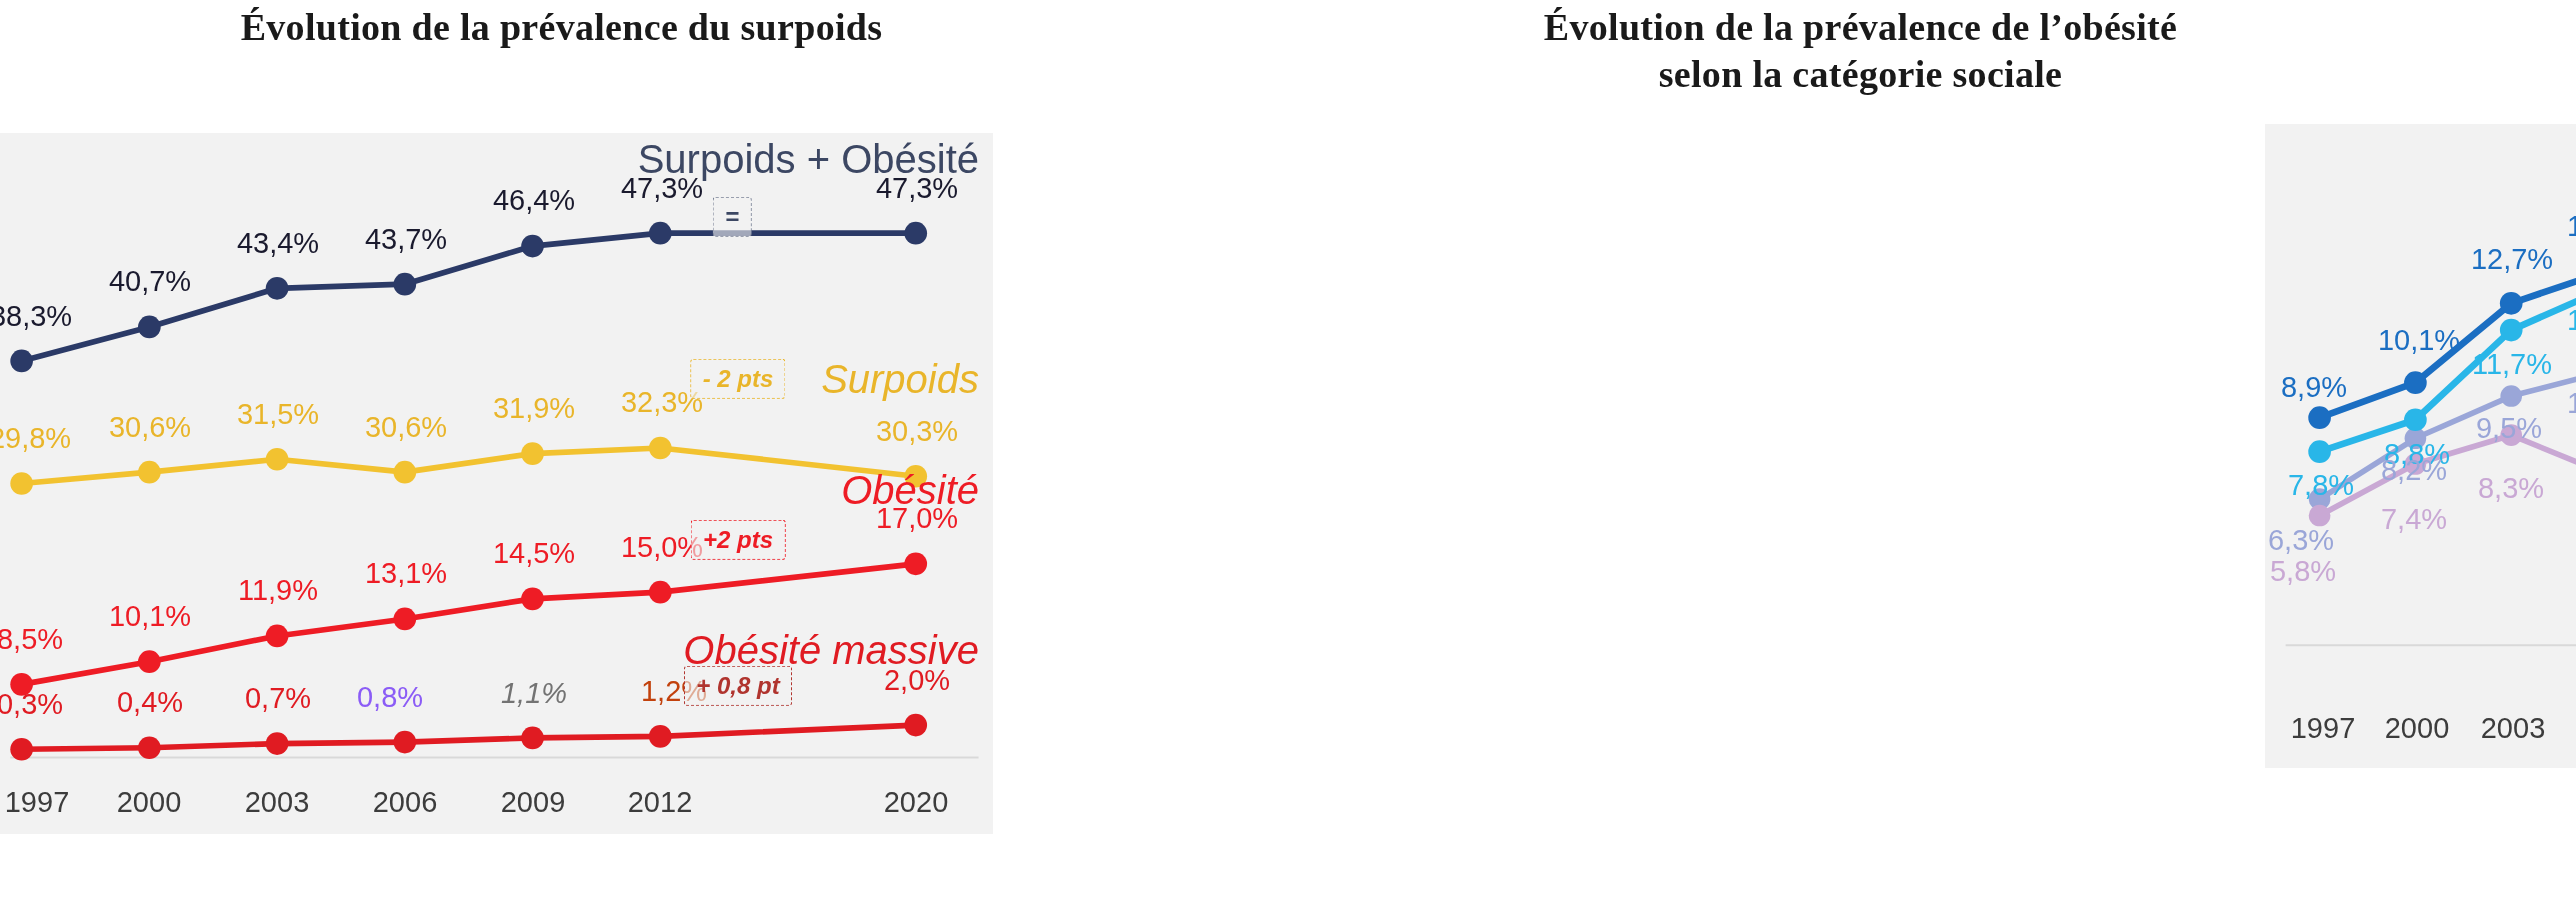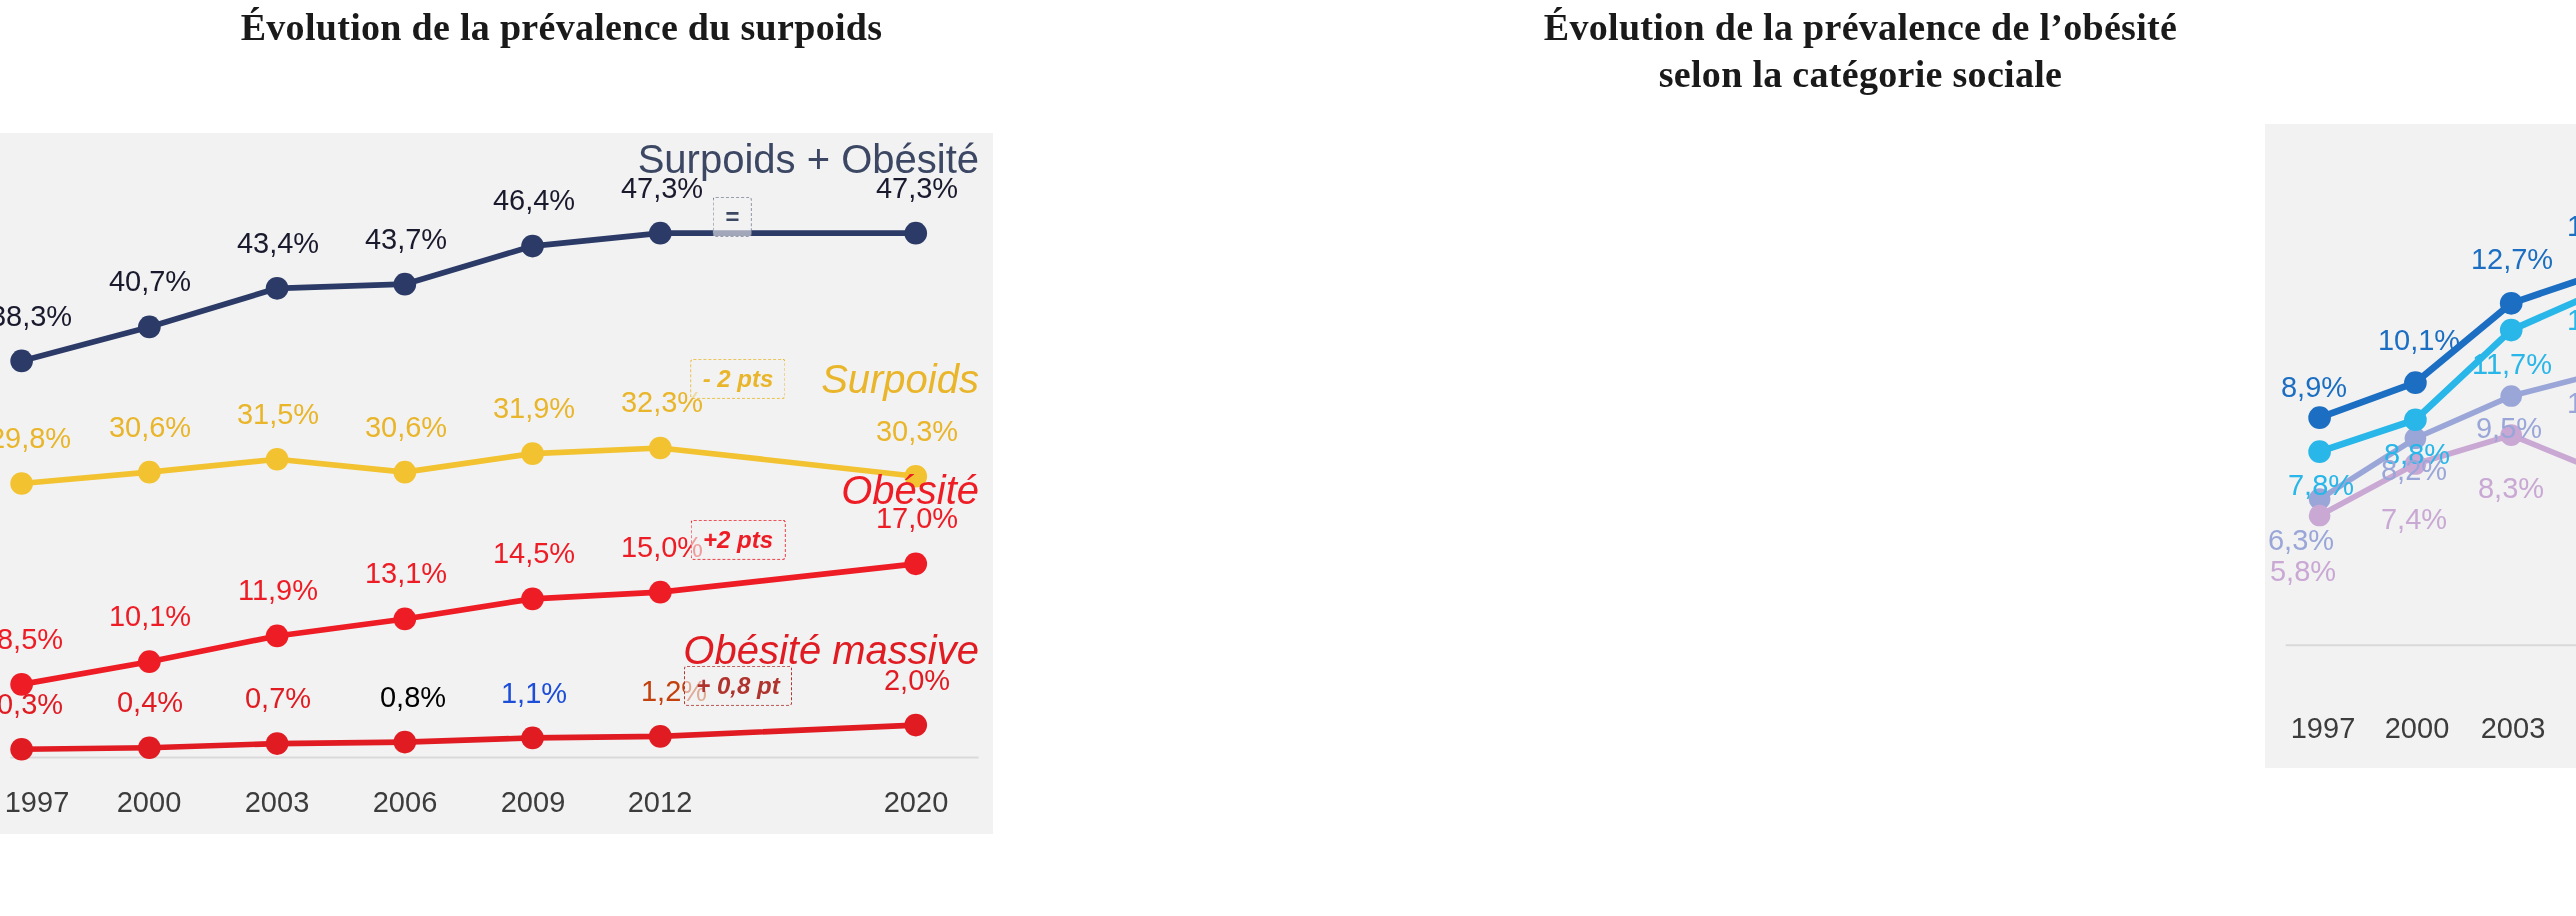--- a/index.html
+++ b/index.html
@@ -178,22 +178,22 @@
       <span class="dl" style="left:150px; top:483px; color:#ee1c25;">10,1%</span>
       <span class="dl" style="left:278px; top:457px; color:#ee1c25;">11,9%</span>
       <span class="dl" style="left:406px; top:440px; color:#ee1c25;">13,1%</span>
       <span class="dl" style="left:534px;top:420px; color:#ee1c25;">14,5%</span>
       <span class="dl" style="left:662px;top:414px; color:#ee1c25;">15,0%</span>
       <span class="dl" style="left:917px;top:385px; color:#ee1c25;text-align:center;">17,0%</span>
 
       <span class="dl" style="left:30px;  top:571px; color:#e01b22;">0,3%</span>
       <span class="dl" style="left:150px; top:569px; color:#e01b22;">0,4%</span>
       <span class="dl" style="left:278px; top:565px; color:#e01b22;">0,7%</span>
-      <span class="dl" style="left:413px; top:564px; color:#000000;">0,8%</span>
-      <span class="dl" style="left:534px;top:560px; color:#1d4ed8;">1,1%</span>
+      <span class="dl" style="left:390px; top:564px; color:#8b5cf6;">0,8%</span>
+      <span class="dl" style="left:534px;top:560px; color:#737373;font-style:italic;">1,1%</span>
       <span class="dl" style="left:662px;top:558px; color:#c2410c;margin-left:12px;">1,2%</span>
       <span class="dl" style="left:917px;top:547px; color:#e01b22;">2,0%</span>
 
       <span class="series-name right" style="left:979px; top:26px; color:#3c4763;">Surpoids + Obésité</span>
       <span class="series-name right italic" style="left:979px; top:246px; color:#e9b52a;">Surpoids</span>
       <span class="series-name right italic" style="left:979px; top:357px; color:#ee1c25;">Obésité</span>
       <span class="series-name right italic" style="left:979px; top:517px; color:#e01b22;">Obésité massive</span>
 
       <span class="callout" style="left:732px; top:84px; color:#3c4763; border-color:#7a8296;">=</span>
       <span class="callout" style="left:738px; top:246px; color:#e9b52a; border-color:#e9b52a;">- 2 pts</span>

